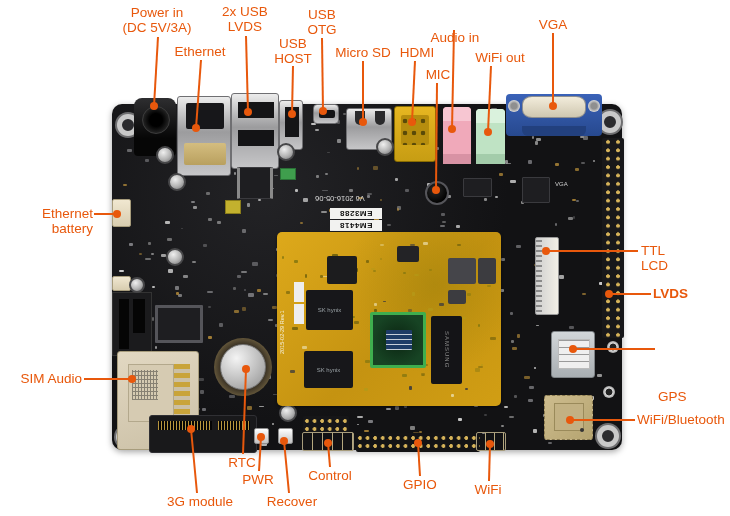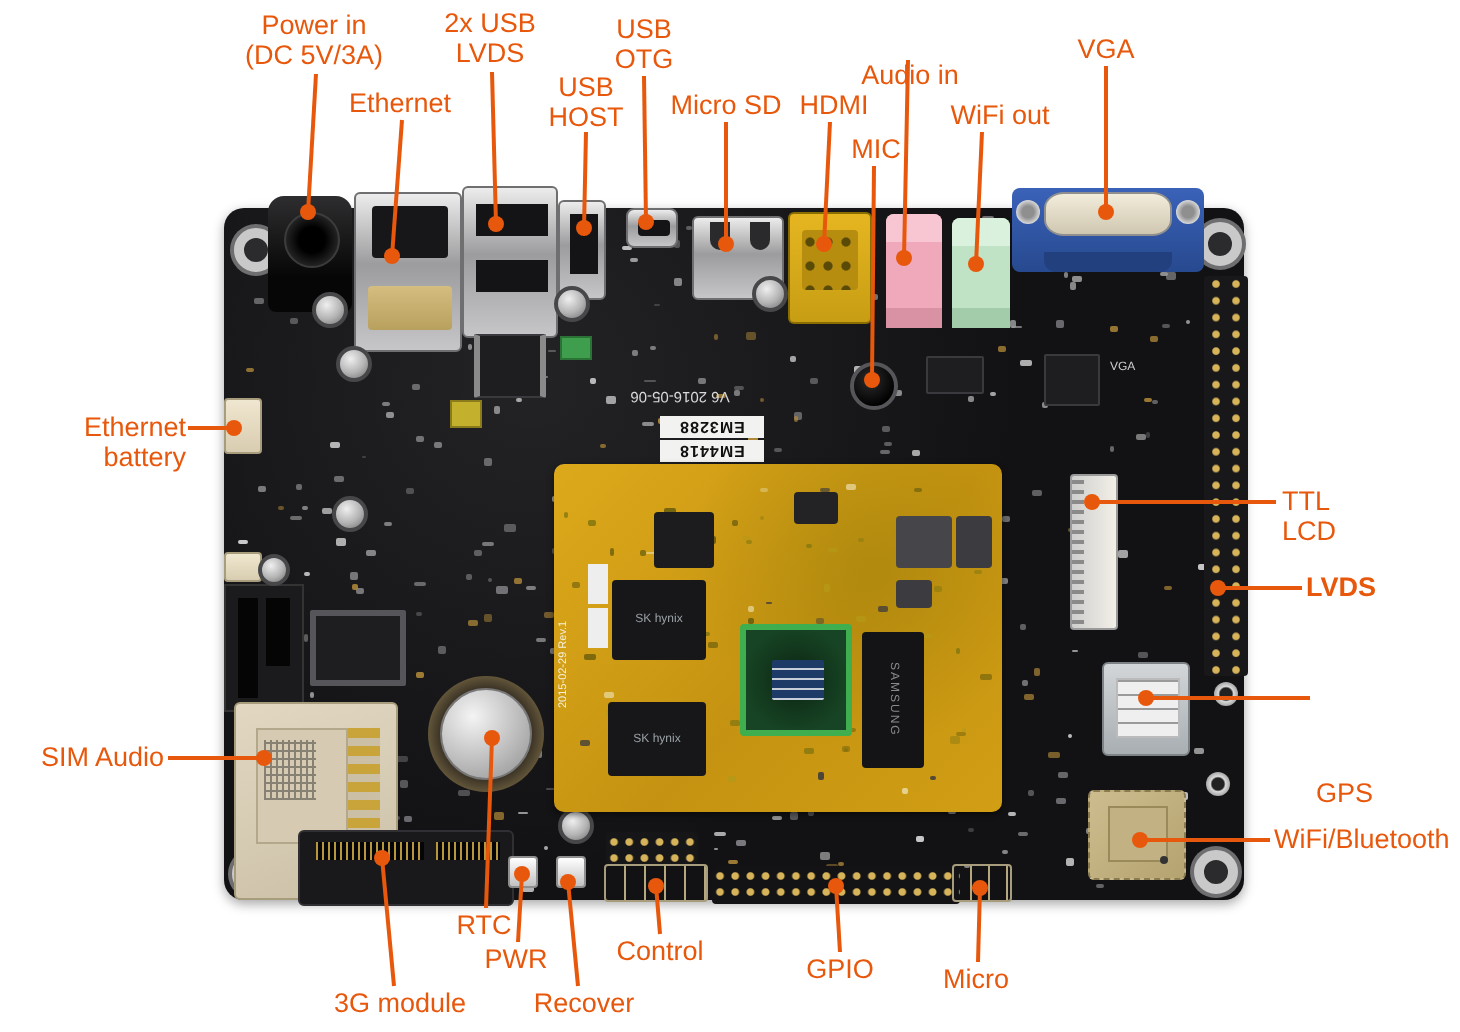--- a/index.html
+++ b/index.html
@@ -663,16 +663,16 @@
     <div class="lbl left" style="left:14px;top:372px;width:68px;">SIM Audio</div>
     <div class="lbl right" style="left:641px;top:244px;">TTL LCD</div>
     <div class="lbl right" style="left:653px;top:287px;font-weight:bold;">LVDS</div>
     <div class="lbl right" style="left:658px;top:342px;margin-top:48px;">GPS</div>
     <div class="lbl right" style="left:637px;top:413px;">WiFi/Bluetooth</div>
     <div class="lbl" style="left:212px;top:456px;width:60px;">RTC</div>
     <div class="lbl" style="left:228px;top:473px;width:60px;">PWR</div>
     <div class="lbl" style="left:252px;top:495px;width:80px;">Recover</div>
     <div class="lbl" style="left:295px;top:469px;width:70px;">Control</div>
     <div class="lbl" style="left:390px;top:478px;width:60px;">GPIO</div>
-    <div class="lbl" style="left:458px;top:483px;width:60px;">Micro</div>
+    <div class="lbl" style="left:458px;top:483px;width:60px;">WiFi</div>
     <div class="lbl" style="left:160px;top:495px;width:80px;">3G module</div>
   </div>
 </div>
 
 </body></html>

